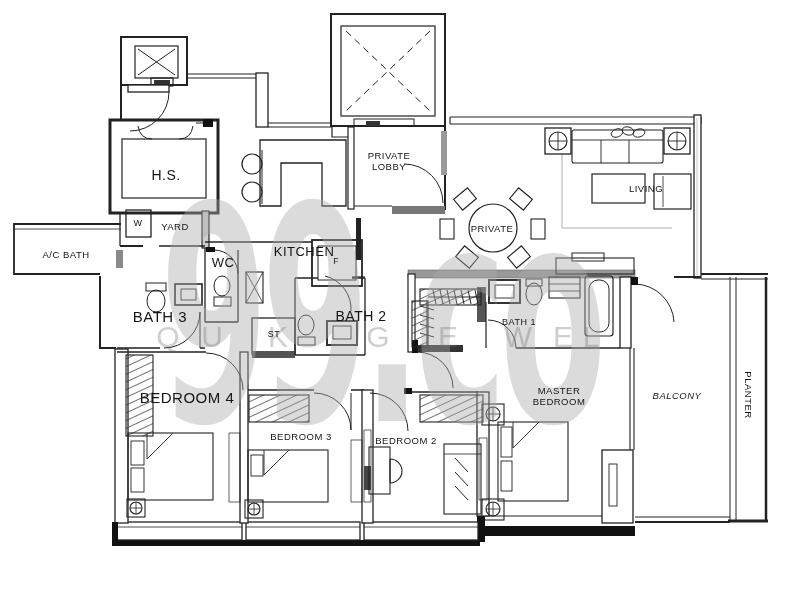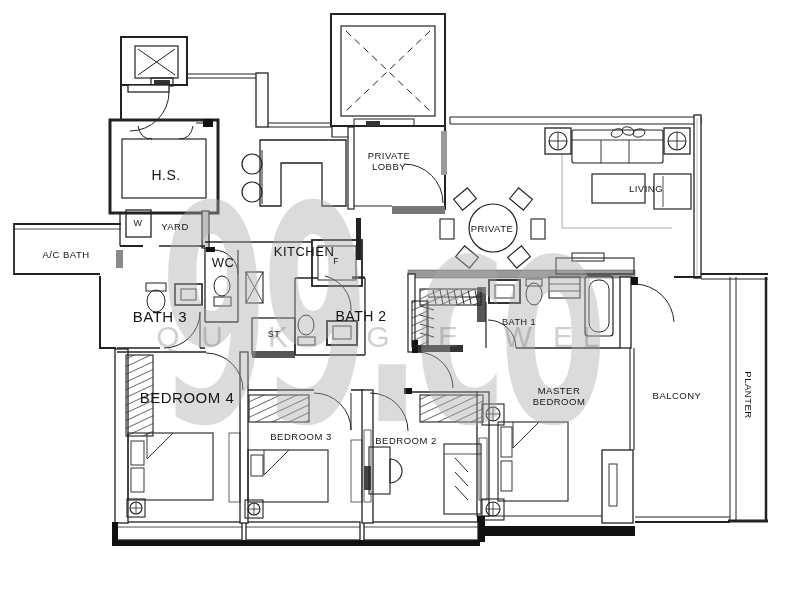--- a/index.html
+++ b/index.html
@@ -317,20 +317,20 @@
       <div class="room-label" style="left: 223px; top: 263px; font-size: 13px;">WC</div>
       <div class="room-label" style="left: 336px; top: 261px; font-size: 8.5px;">F</div>
       <div class="room-label" style="left: 492px; top: 229px; font-size: 9.5px;">PRIVATE</div>
       <div class="room-label" style="left: 618px; top: 189px; font-size: 9.5px; margin-left: 28px;">LIVING</div>
       <div class="room-label" style="left: 321px; top: 316px; font-size: 14px; margin-left: 40px;">BATH 2</div>
       <div class="room-label" style="left: 274px; top: 334px; font-size: 9px;">ST</div>
       <div class="room-label" style="left: 160px; top: 317px; font-size: 15px;">BATH 3</div>
       <div class="room-label" style="left: 519px; top: 322px; font-size: 9px;">BATH 1</div>
       <div class="room-label" style="left: 559px; top: 396px; font-size: 9.5px;">MASTER
 BEDROOM</div>
-      <div class="room-label" style="left: 677px; top: 396px; font-size: 9.5px;">BALCONY</div>
+      <div class="room-label" style="left: 677px; top: 396px; font-size: 9.5px; font-style: italic;">BALCONY</div>
       <div class="room-label" style="left: 748px; top: 395px; font-size: 9.5px; transform: translate(-50%, -50%) rotate(90deg);">PLANTER</div>
       <div class="room-label" style="left: 187px; top: 398px; font-size: 15px;">BEDROOM 4</div>
       <div class="room-label" style="left: 301px; top: 437px; font-size: 9.5px; text-align: right;">BEDROOM 3</div>
       <div class="room-label" style="left: 406px; top: 441px; font-size: 9.5px;">BEDROOM 2</div>
     </div>
 
 </div>
 
 </body></html>

